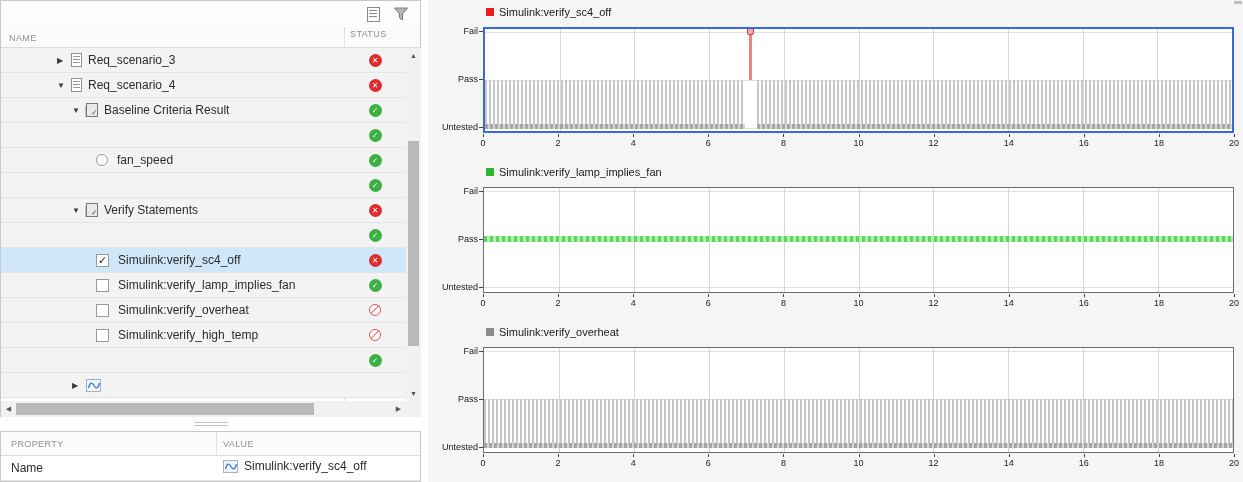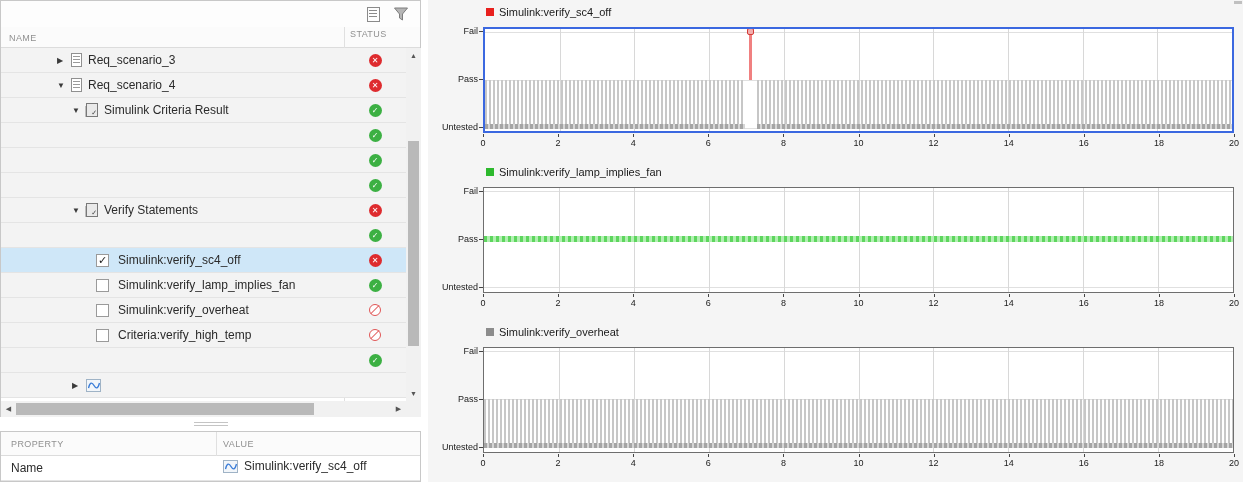--- a/index.html
+++ b/index.html
@@ -165,32 +165,38 @@
     </div>
     <div class="status-cell">
       <span class="status-icon fail">✕</span>
     </div>
   </div>
         <div class="tree-row lvl2">
     <div class="name-cell">
       <span class="expander">▼</span>
       <span class="row-icon criteria-icon"></span>
 
-      <span class="row-label">Simulink Criteria Result</span>
-    </div>
-    <div class="status-cell">
-      <span class="status-icon pass">✓</span>
-    </div>
-  </div>
-        <div class="tree-row lvl3">
-    <div class="status-cell">
-      <span class="status-icon pass">✓</span>
-    </div>
-  </div>
-        <div class="tree-row lvl3">
+      <span class="row-label">Baseline Criteria Result</span>
+    </div>
+    <div class="status-cell">
+      <span class="status-icon pass">✓</span>
+    </div>
+  </div>
+        <div class="tree-row lvl3">
+    <div class="status-cell">
+      <span class="status-icon pass">✓</span>
+    </div>
+  </div>
+        <div class="tree-row lvl3">
+    <div class="name-cell">
+
+      <span class="control radio"></span>
+
+      <span class="row-label">fan_speed</span>
+    </div>
     <div class="status-cell">
       <span class="status-icon pass">✓</span>
     </div>
   </div>
         <div class="tree-row lvl3">
     <div class="status-cell">
       <span class="status-icon pass">✓</span>
     </div>
   </div>
         <div class="tree-row lvl2">
@@ -236,21 +242,21 @@
       <span class="row-label">Simulink:verify_overheat</span>
     </div>
     <div class="status-cell">
       <span class="status-icon untested"></span>
     </div>
   </div>
         <div class="tree-row lvl3">
     <div class="name-cell">
 
       <span class="control checkbox"></span>
-      <span class="row-label">Criteria:verify_high_temp</span>
+      <span class="row-label">Simulink:verify_high_temp</span>
     </div>
     <div class="status-cell">
       <span class="status-icon untested"></span>
     </div>
   </div>
         <div class="tree-row lvl3">
     <div class="status-cell">
       <span class="status-icon pass">✓</span>
     </div>
   </div>

